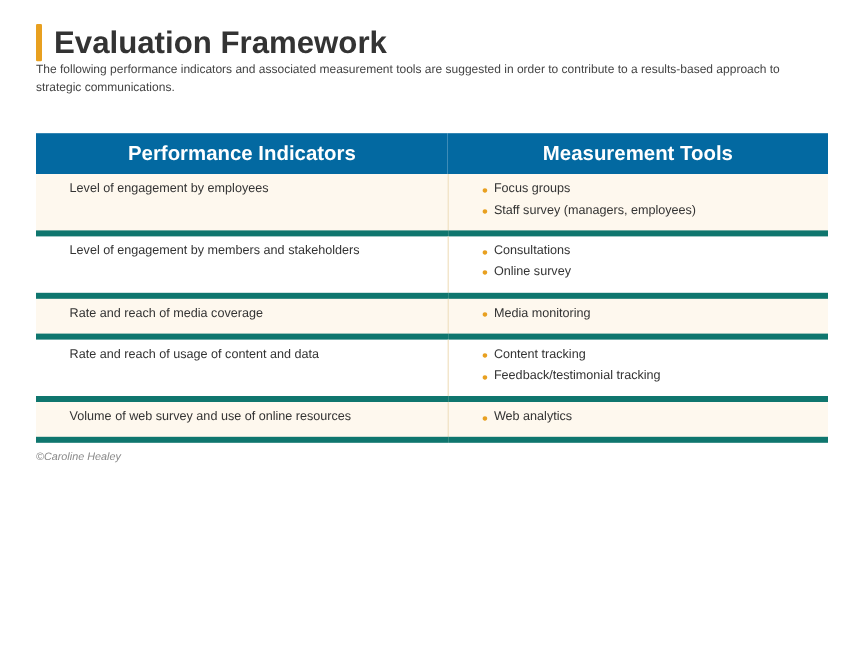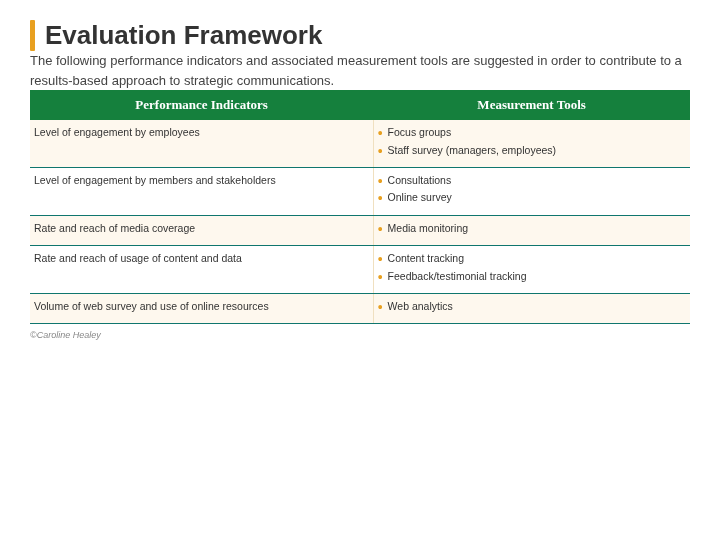--- a/index.html
+++ b/index.html
@@ -25,50 +25,49 @@
       margin-right: 10px;
       border-radius: 1px;
     }
     .title-text {
       font-size: 26px;
       font-weight: bold;
       color: #333;
       line-height: 1.2;
     }
     .subtitle {
-      font-size: 13px;
+      font-size: 10px;
       color: #444;
-      margin-bottom: 0;
+      margin-bottom: 30px;
       line-height: 1.5;
     }
     table {
       width: 100%;
       border-collapse: collapse;
     }
     thead th {
-      background: #15803d;
+      background: #0369a1;
       color: #fff;
       font-weight: bold;
-      font-size: 13px;
+      font-size: 17px;
       padding: 7px 12px;
       text-align: center;
-      font-family: Liberation Serif, serif;
     }
     tbody tr:nth-child(odd) {
       background: #fef8ee;
     }
     tbody tr:nth-child(even) {
       background: #ffffff;
     }
     tbody td {
-      padding: 6px 4px;
+      padding: 6px 28px;
       font-size: 10.5px;
       color: #333;
       vertical-align: top;
-      border-bottom: 1px solid #0f766e;
+      border-bottom: 5px solid #0f766e;
     }
     tbody td:first-child {
       width: 52%;
       border-right: 1px solid #f0e0c0;
     }
     tbody td:last-child {
       width: 48%;
     }
     .bullet-item {
       display: flex;

